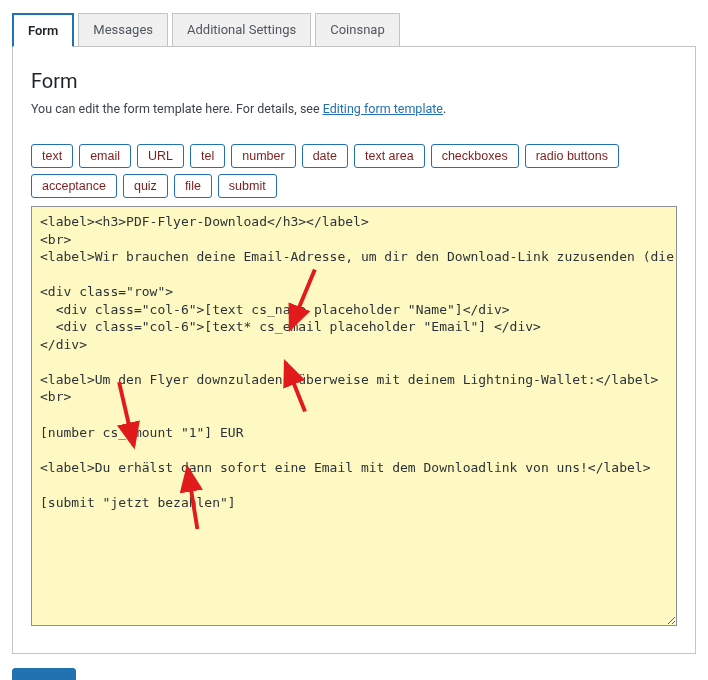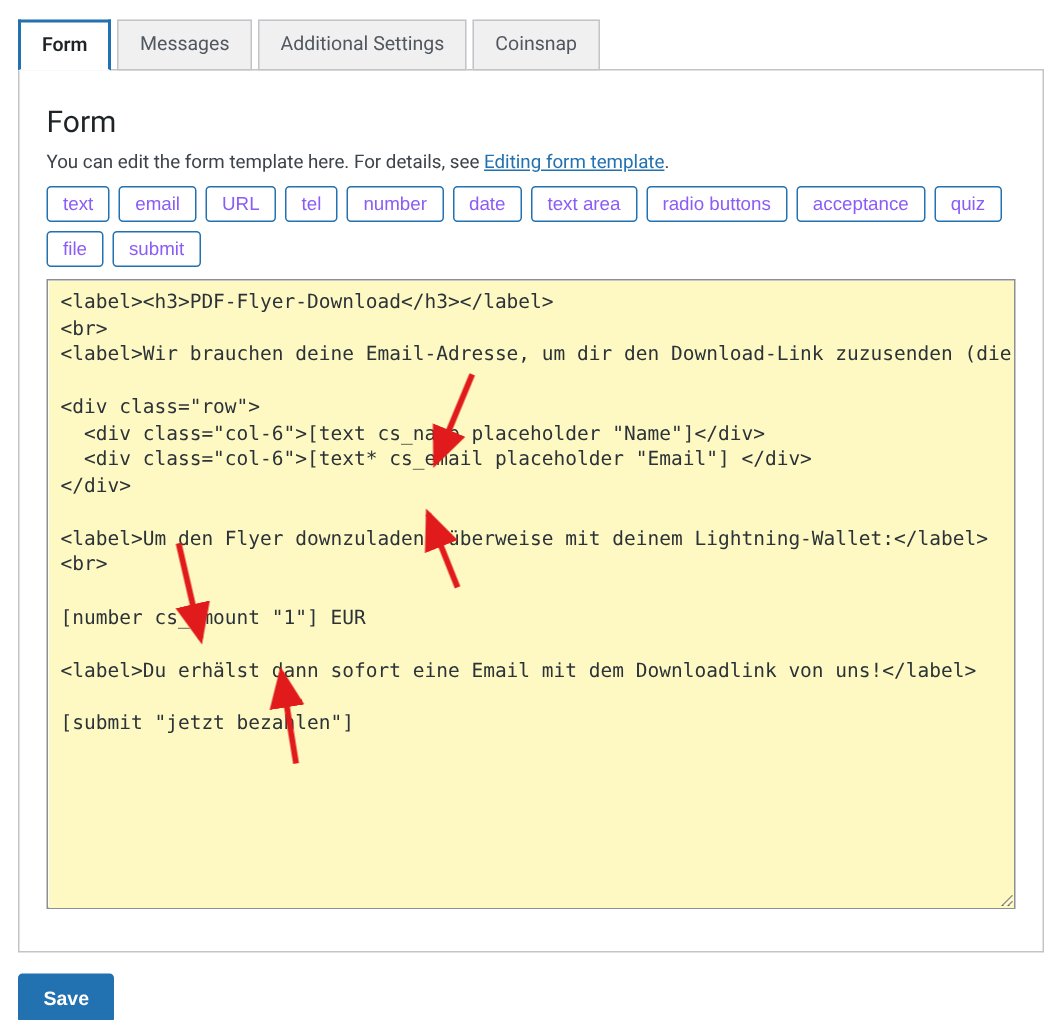--- a/index.html
+++ b/index.html
@@ -62,35 +62,35 @@
     z-index: 1;
   }
   h2.section-title {
     font-size: 20px;
     font-weight: 400;
     margin: 6px 0 8px;
   }
   .help-text {
     font-size: 12.5px;
     color: #3c434a;
-    margin-bottom: 8px;
+    margin-bottom: 28px;
   }
   .help-text a {
     color: #2271b1;
     text-decoration: underline;
   }
   .tag-buttons {
     display: flex;
     flex-wrap: wrap;
     gap: 6px;
     margin-bottom: 8px;
   }
   .tag-btn {
     border: 1px solid #2271b1;
-    color: #8b5cf6;
+    color: #7f1d1d;
     background: #fff;
     padding: 4px 10px;
     font-size: 12.5px;
     border-radius: 3px;
     cursor: pointer;
   }
   .code-area-wrap {
     position: relative;
   }
   .code-area {
@@ -153,20 +153,21 @@
   </div>
 
   <div class="tag-buttons">
     <button class="tag-btn">text</button>
     <button class="tag-btn">email</button>
     <button class="tag-btn">URL</button>
     <button class="tag-btn">tel</button>
     <button class="tag-btn">number</button>
     <button class="tag-btn">date</button>
     <button class="tag-btn">text area</button>
+    <button class="tag-btn">checkboxes</button>
     <button class="tag-btn">radio buttons</button>
     <button class="tag-btn">acceptance</button>
     <button class="tag-btn">quiz</button>
     <button class="tag-btn">file</button>
     <button class="tag-btn">submit</button>
   </div>
 
   <div class="code-area-wrap">
     <textarea class="code-area" wrap="off" style="">&lt;label&gt;&lt;h3&gt;PDF-Flyer-Download&lt;/h3&gt;&lt;/label&gt;
 &lt;br&gt;

